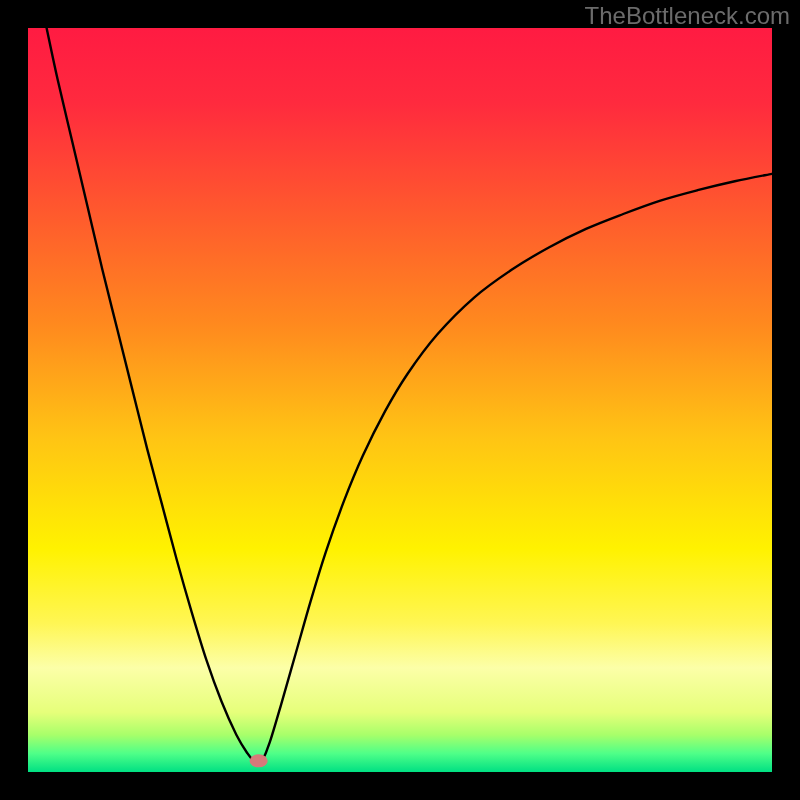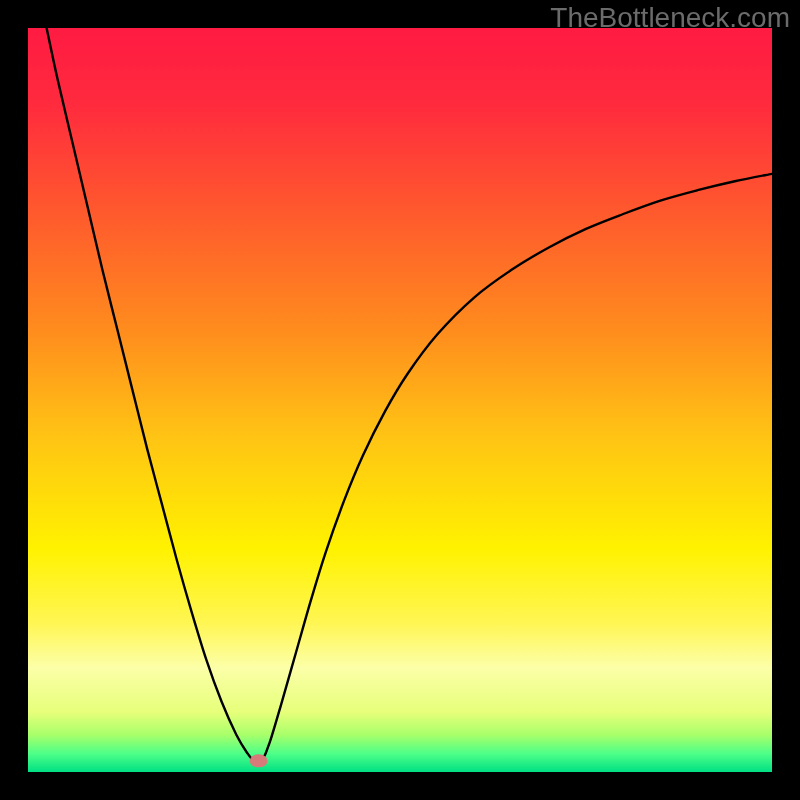--- a/index.html
+++ b/index.html
@@ -21,21 +21,21 @@
     left: 28px;
     top: 28px;
     width: 744px;
     height: 744px;
   }
   .attribution {
     position: absolute;
     top: 2px;
     right: 10px;
     font-family: Arial, Helvetica, sans-serif;
-    font-size: 28px;
+    font-size: 24px;
     color: #6b6b6b;
     font-weight: 500;
     letter-spacing: 0px;
   }
   svg { display: block; }
 </style>
 </head>
 <body>
 
 <div class="frame">

